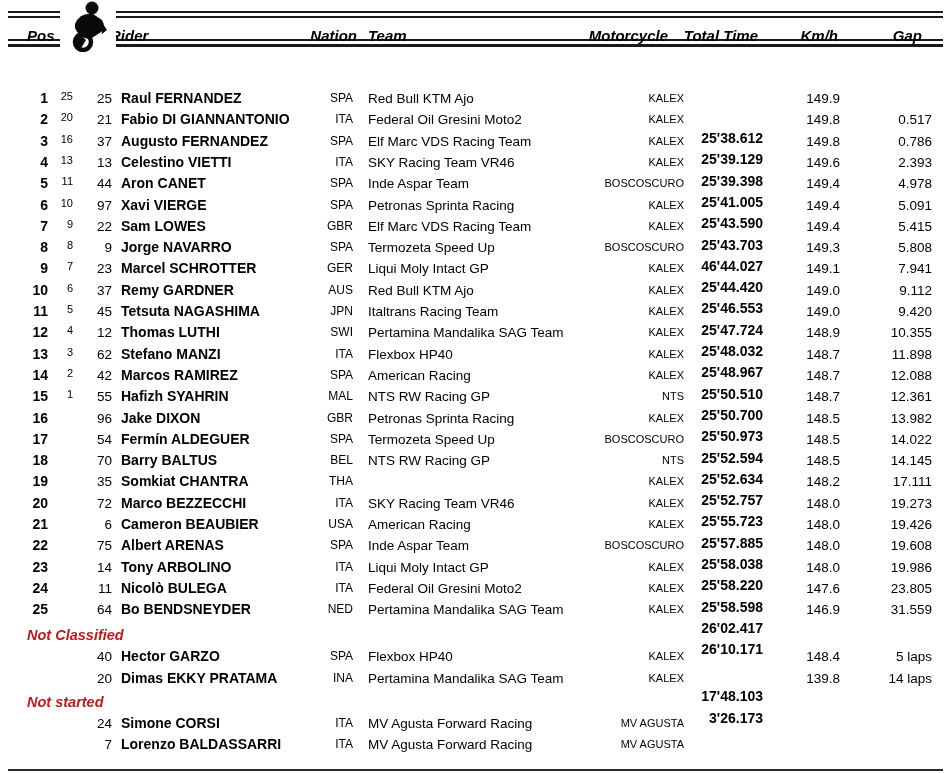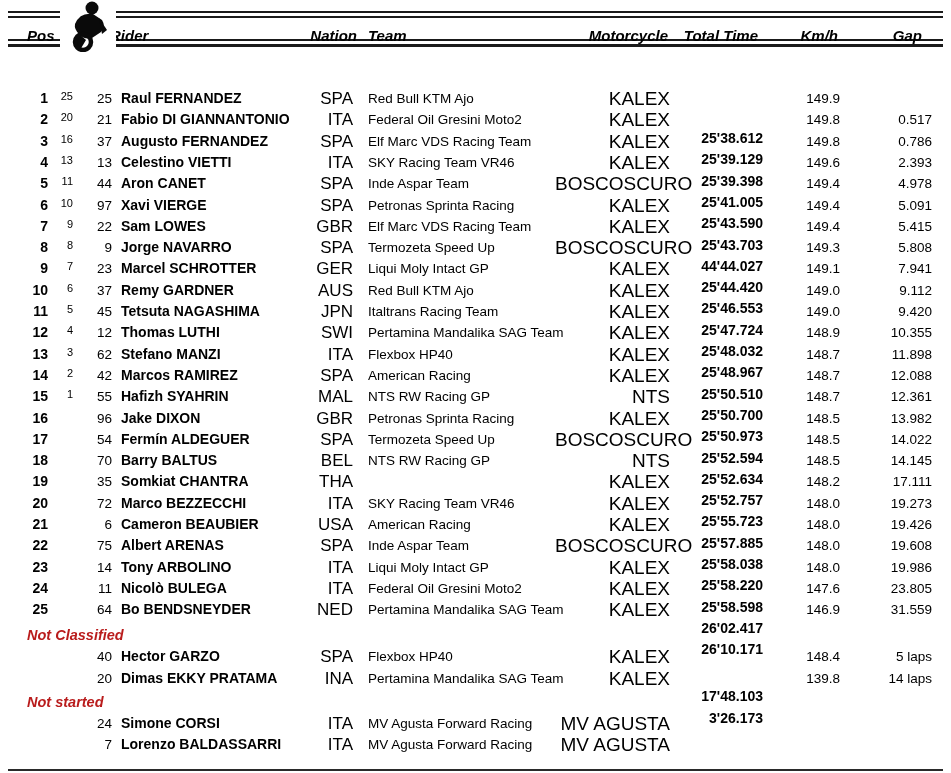--- a/index.html
+++ b/index.html
@@ -30,23 +30,23 @@
   .icon-plate { position:absolute; left:60px; top:0; width:56px; height:52px;
                 background:#fff; z-index:3; display:flex; align-items:center; justify-content:center; }
 
   
   .row { position:absolute; left:0; width:951px; height:21px; }
   .row span { position:absolute; top:0; height:21px; line-height:21px; white-space:nowrap; color:#000; }
   .c-pos   { left:10px;  width:38px;  text-align:right; font-weight:bold; font-size:14px; }
   .c-pts   { left:50px;  width:23px;  text-align:right; font-size:11px; line-height:17px !important; }
   .c-num   { left:76px;  width:36px;  text-align:right; font-size:13.5px; }
   .c-name  { left:121px; font-weight:bold; font-size:14px; }
-  .c-nation{ left:296px; width:57px;  text-align:right; font-size:17px; }
+  .c-nation{ left:296px; width:57px;  text-align:right; font-size:12px; }
   .c-team  { left:368px; font-size:13.5px; }
-  .c-moto  { left:555px; width:115px; text-align:right; font-size:19px; }
+  .c-moto  { left:569px; width:115px; text-align:right; font-size:11px; }
   .c-time  { left:678px; width:85px;  text-align:right; font-weight:bold; font-size:14px;margin-top:40px; }
   .c-kmh   { left:788px; width:52px;  text-align:right; font-size:13.5px; }
   .c-gap   { left:858px; width:74px;  text-align:right; font-size:13.5px; }
 
   .section-title { position:absolute; left:27px; height:21px; line-height:21px;
                    font-weight:bold; font-style:italic; font-size:14.5px; color:#b91c1c; }
   .st-nc { top:625px; }
   .st-ns { top:692px; }
 </style>
 </head>
@@ -154,21 +154,21 @@
         <span class="c-gap">5.091</span>
       </div>
       <div class="row" style="top: 215.8px;">
         <span class="c-pos">7</span>
         <span class="c-pts">9</span>
         <span class="c-num">22</span>
         <span class="c-name">Sam LOWES</span>
         <span class="c-nation">GBR</span>
         <span class="c-team">Elf Marc VDS Racing Team</span>
         <span class="c-moto">KALEX</span>
-        <span class="c-time">44'44.027</span>
+        <span class="c-time">46'44.027</span>
         <span class="c-kmh">149.4</span>
         <span class="c-gap">5.415</span>
       </div>
       <div class="row" style="top: 237.1px;">
         <span class="c-pos">8</span>
         <span class="c-pts">8</span>
         <span class="c-num">9</span>
         <span class="c-name">Jorge NAVARRO</span>
         <span class="c-nation">SPA</span>
         <span class="c-team">Termozeta Speed Up</span>

